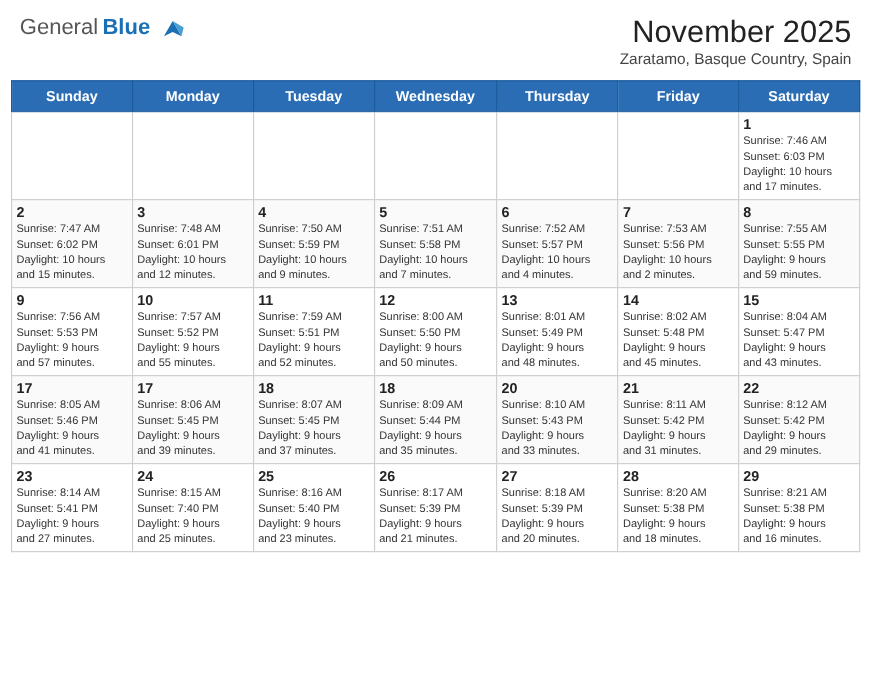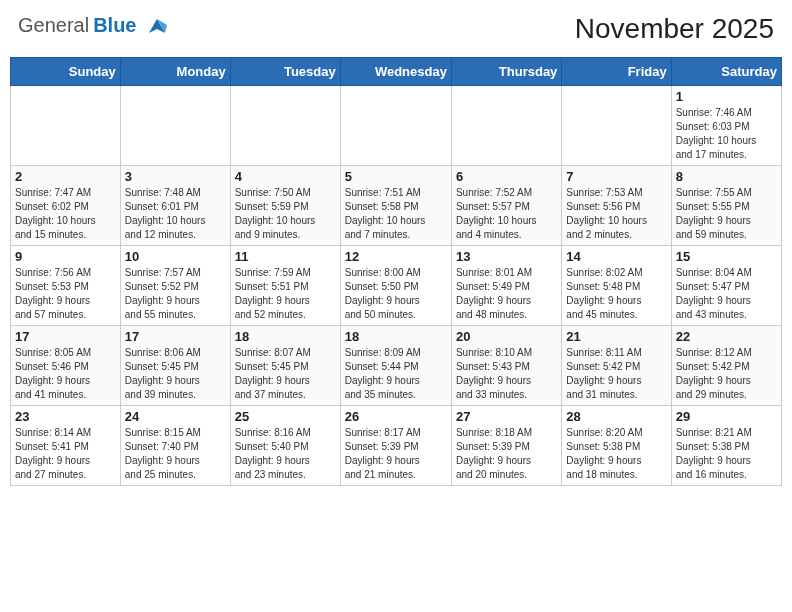--- a/index.html
+++ b/index.html
@@ -39,21 +39,21 @@
       width: 100%;
       border-collapse: collapse;
       border: 1px solid #ccc;
     }
     .calendar th {
       background: #2a6db5;
       color: #fff;
       font-size: 13px;
       font-weight: bold;
       padding: 6px 4px;
-      text-align: right;
+      text-align: center;
       border: 1px solid #1a5a9a;
     }
     .calendar td {
       border: 1px solid #ccc;
       vertical-align: top;
       padding: 3px 4px;
       width: 113px;
       min-height: 80px;
       font-size: 10.5px;
       color: #333;
@@ -85,20 +85,21 @@
       <span style="font-size:20px; color:#555; font-weight:normal;">General</span>
       <span style="font-size:20px; color:#1a6fb5; font-weight:bold;">Blue</span>
       <svg width="32" height="22" viewBox="0 0 32 22">
         <polygon points="8,18 16,4 24,18 16,14" fill="#1a6fb5"></polygon>
         <polygon points="16,4 26,10 24,18" fill="#4a9fd4"></polygon>
       </svg>
     </div>
   </div>
   <div class="title-block">
     <div class="month-title">November 2025</div>
+    <div class="location">Zaratamo, Basque Country, Spain</div>
   </div>
 </div>
 
 <table class="calendar">
   <thead>
     <tr>
     <th>Sunday</th>
         <th>Monday</th>
         <th>Tuesday</th>
         <th>Wednesday</th>

